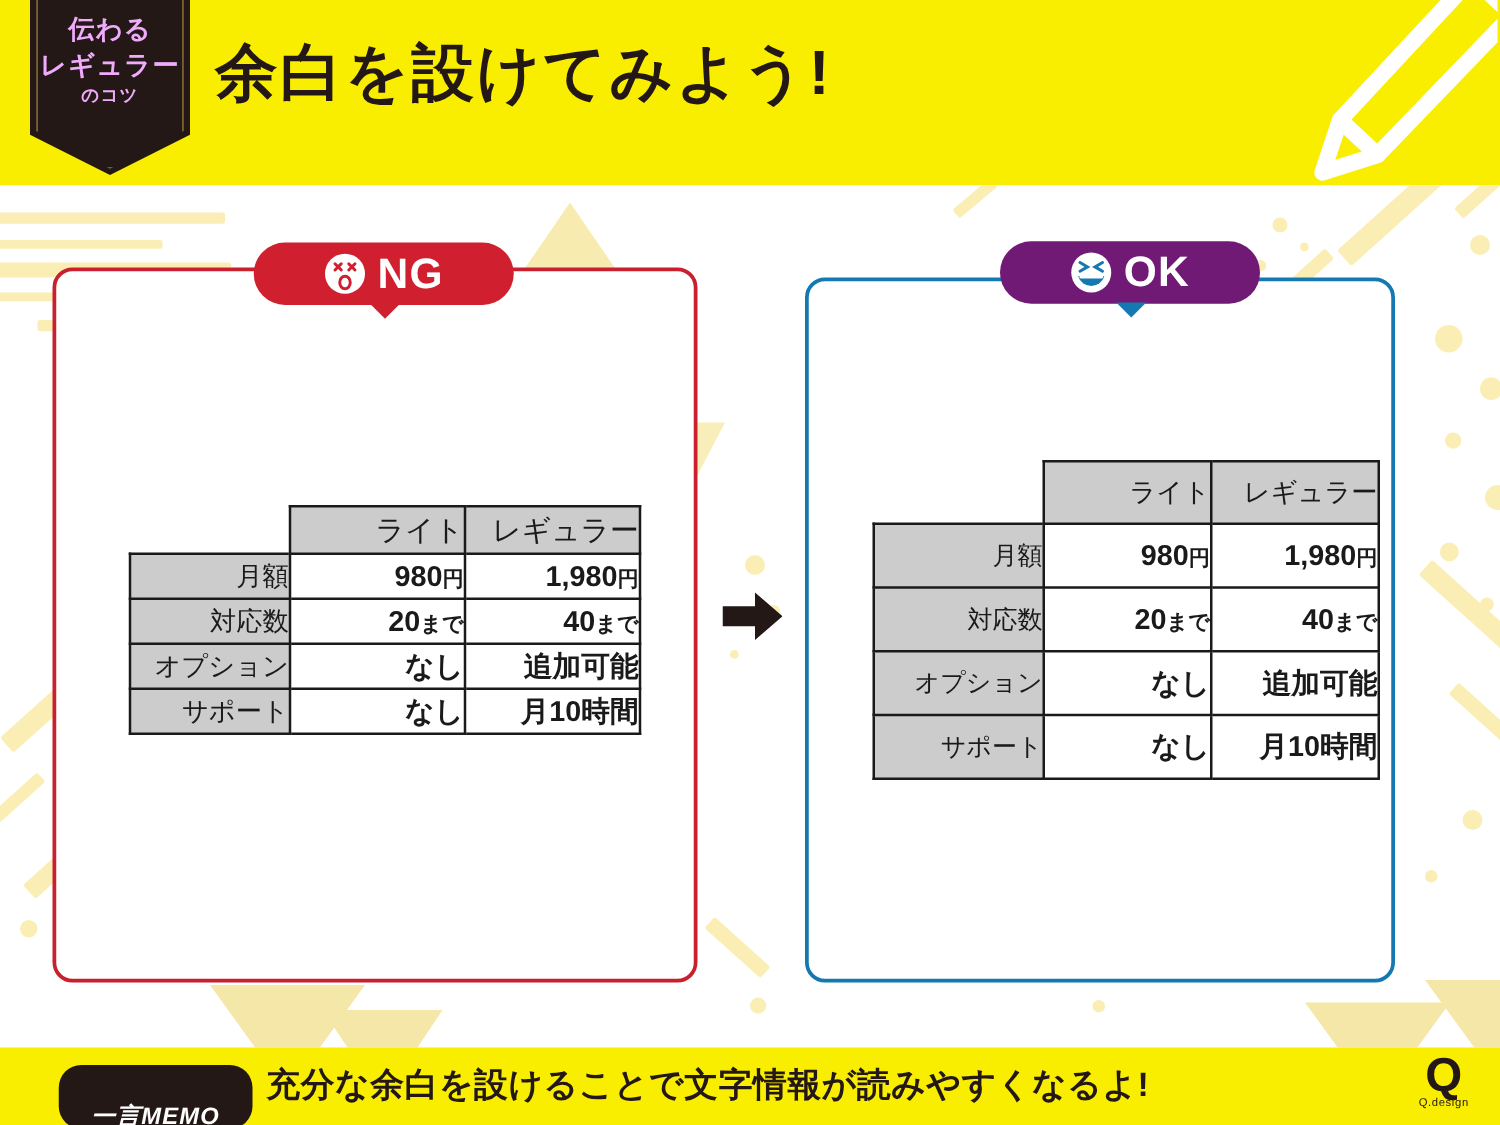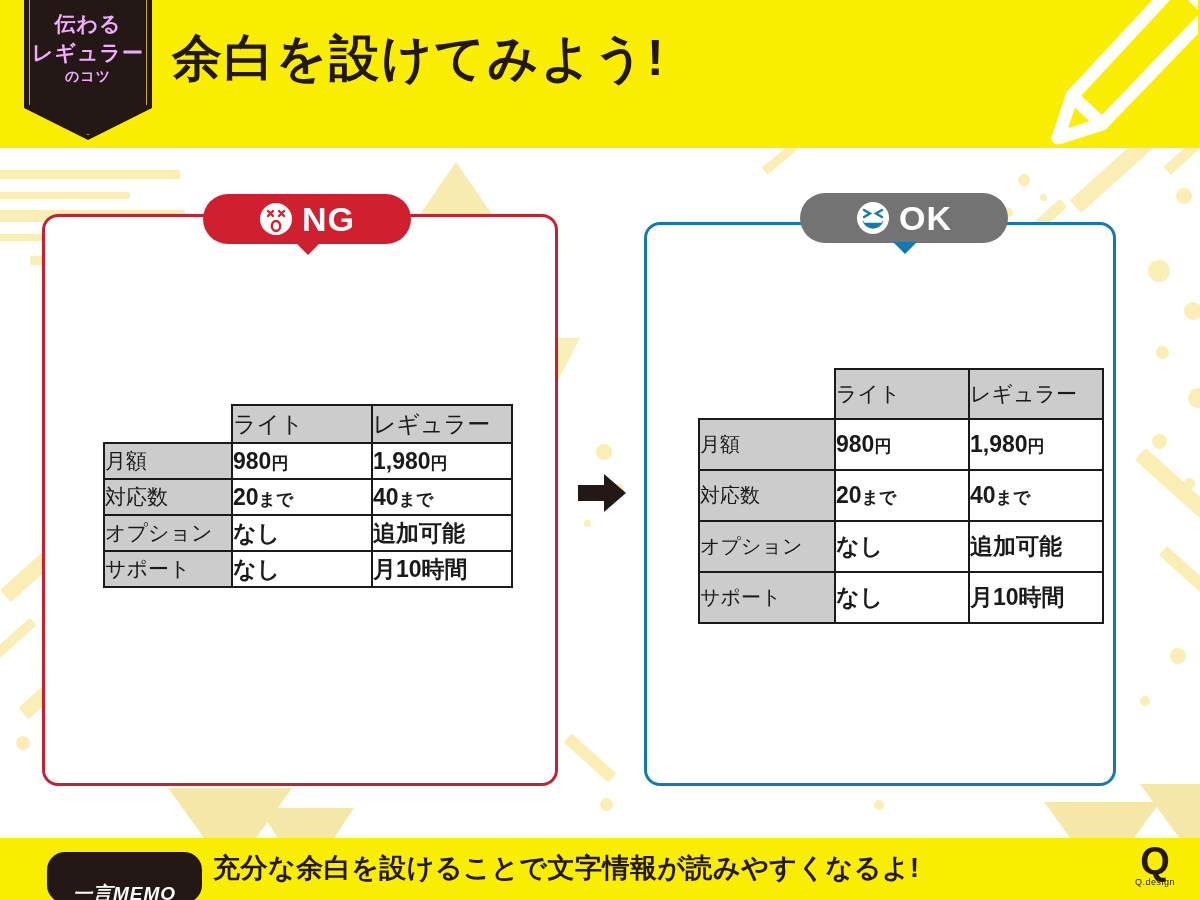--- a/index.html
+++ b/index.html
@@ -64,33 +64,33 @@
     display: flex; align-items: center; justify-content: center; gap: 9px;
     padding: 0 26px; color: #ffffff; z-index: 6;
   }
   .badge-tail {
     position: absolute; left: 50%; bottom: -11px; margin-left: -11px;
     width: 0; height: 0; border-left: 12px solid transparent;
     border-right: 12px solid transparent;
   }
   #badge-ng { left: 203px; top: 194px; width: 208px; background: #d02030; }
   #badge-ng .badge-tail { border-top: 12px solid #d02030; }
-  #badge-ok { left: 800px; top: 193px; width: 208px; background: #737373; }
+  #badge-ok { left: 800px; top: 193px; width: 208px; background: #701a75; }
   #badge-ok .badge-tail { border-top: 12px solid #1479b0; }
   .badge-label { font-size: 34px; font-weight: bold; letter-spacing: 1px; line-height: 1; }
   .face-icon { width: 34px; height: 34px; flex: 0 0 34px; }
 
   
   #arrow-icon { position: absolute; left: 578px; top: 472px; width: 48px; height: 42px; z-index: 5; }
 
   
   table.price {
     position: absolute; border-collapse: collapse; table-layout: fixed;
   }
-  table.price td, table.price th { border: 2px solid #1a1a1a; text-align: left; }
+  table.price td, table.price th { border: 2px solid #1a1a1a; text-align: right; }
   table.price th { background: #cccccc; font-weight: normal; color: #1a1a1a; }
   table.price td.rowhead { background: #cccccc; font-weight: normal; color: #1a1a1a; }
   table.price td.val { background: #ffffff; font-weight: bold; color: #1a1a1a; }
   table.price .corner { border: none; background: transparent; }
   .unit { font-size: 0.74em; }
 
   
   #table-ng { left: 103px; top: 404px; }
   #table-ng .corner { width: 128px; height: 38px; }
   #table-ng th { width: 140px; height: 38px; font-size: 23px; }

